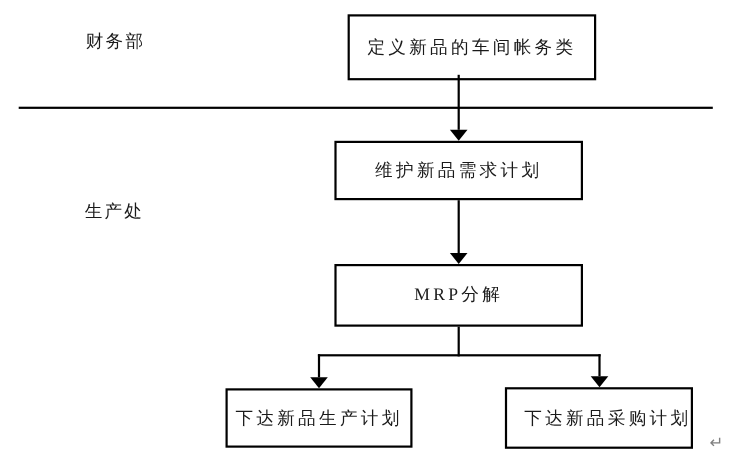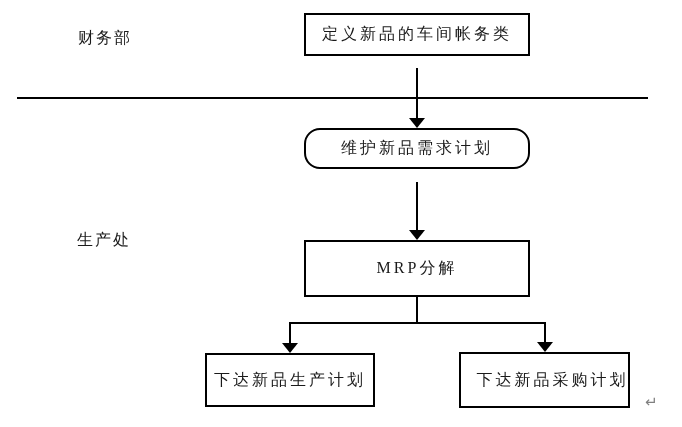--- a/index.html
+++ b/index.html
@@ -16,21 +16,21 @@
     font-family: "Liberation Serif", "DejaVu Serif", serif;
     overflow: hidden;
   }
   .lane-label {
     position: absolute;
     font-size: 16px;
     letter-spacing: 2px;
     white-space: nowrap;
   }
   #label-finance    { left: 78px; top: 28px; }
-  #label-production { left: 77px; top: 182px; margin-top: 48px; }
+  #label-production { left: 77px; top: 182px; }
   .hline, .vline {
     position: absolute;
     background: var(--line-color, #000000);
   }
   #separator    { left: 17px;  top: 97px;  width: 631px; height: 2px; }
   #arrow1-line  { left: 416px; top: 68px;  width: 2px;   height: 50px; }
   #arrow2-line  { left: 416px; top: 182px; width: 2px;   height: 48px; }
   #stem-line    { left: 416px; top: 297px; width: 2px;   height: 27px; }
   #branch-line  { left: 289px; top: 322px; width: 257px; height: 2px; }
   #left-drop    { left: 289px; top: 322px; width: 2px;   height: 21px; }
@@ -52,22 +52,22 @@
     box-sizing: border-box;
     border: 2px solid var(--line-color, #000000);
     background: var(--bg-color, #ffffff);
     display: flex;
     align-items: center;
     justify-content: center;
     font-size: 16px;
     letter-spacing: 3px;
     white-space: nowrap;
   }
-  #node-define   { left: 304px; top: 13px;  width: 226px; height: 43px; }
-  #node-maintain { left: 304px; top: 128px; width: 226px; height: 41px; border-radius: 16px; }
+  #node-define   { left: 316px; top: 13px;  width: 226px; height: 60px; }
+  #node-maintain { left: 304px; top: 128px; width: 226px; height: 54px; }
   #node-mrp      { left: 304px; top: 240px; width: 226px; height: 57px; }
   #node-prod     { left: 205px; top: 353px; width: 170px; height: 54px; }
   #node-purchase { left: 459px; top: 352px; width: 171px; height: 56px; padding-left: 16px; }
   #return-mark {
     position: absolute;
     left: 645px;
     top: 393px;
     font-size: 15px;
     font-family: "DejaVu Sans", sans-serif;
     color: var(--mark-color, #808080);

